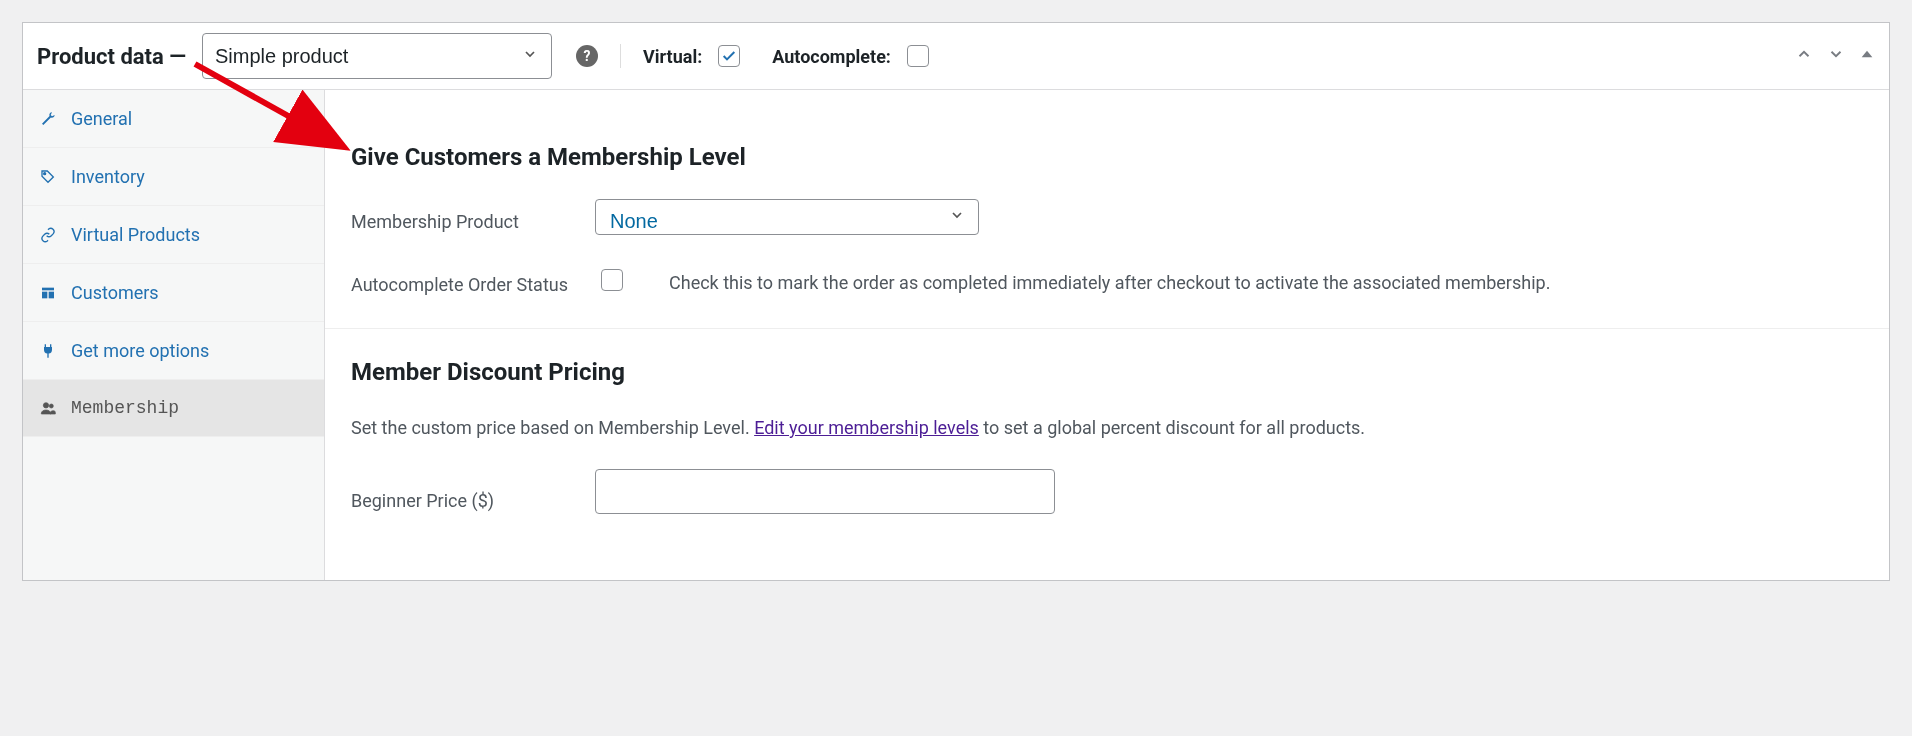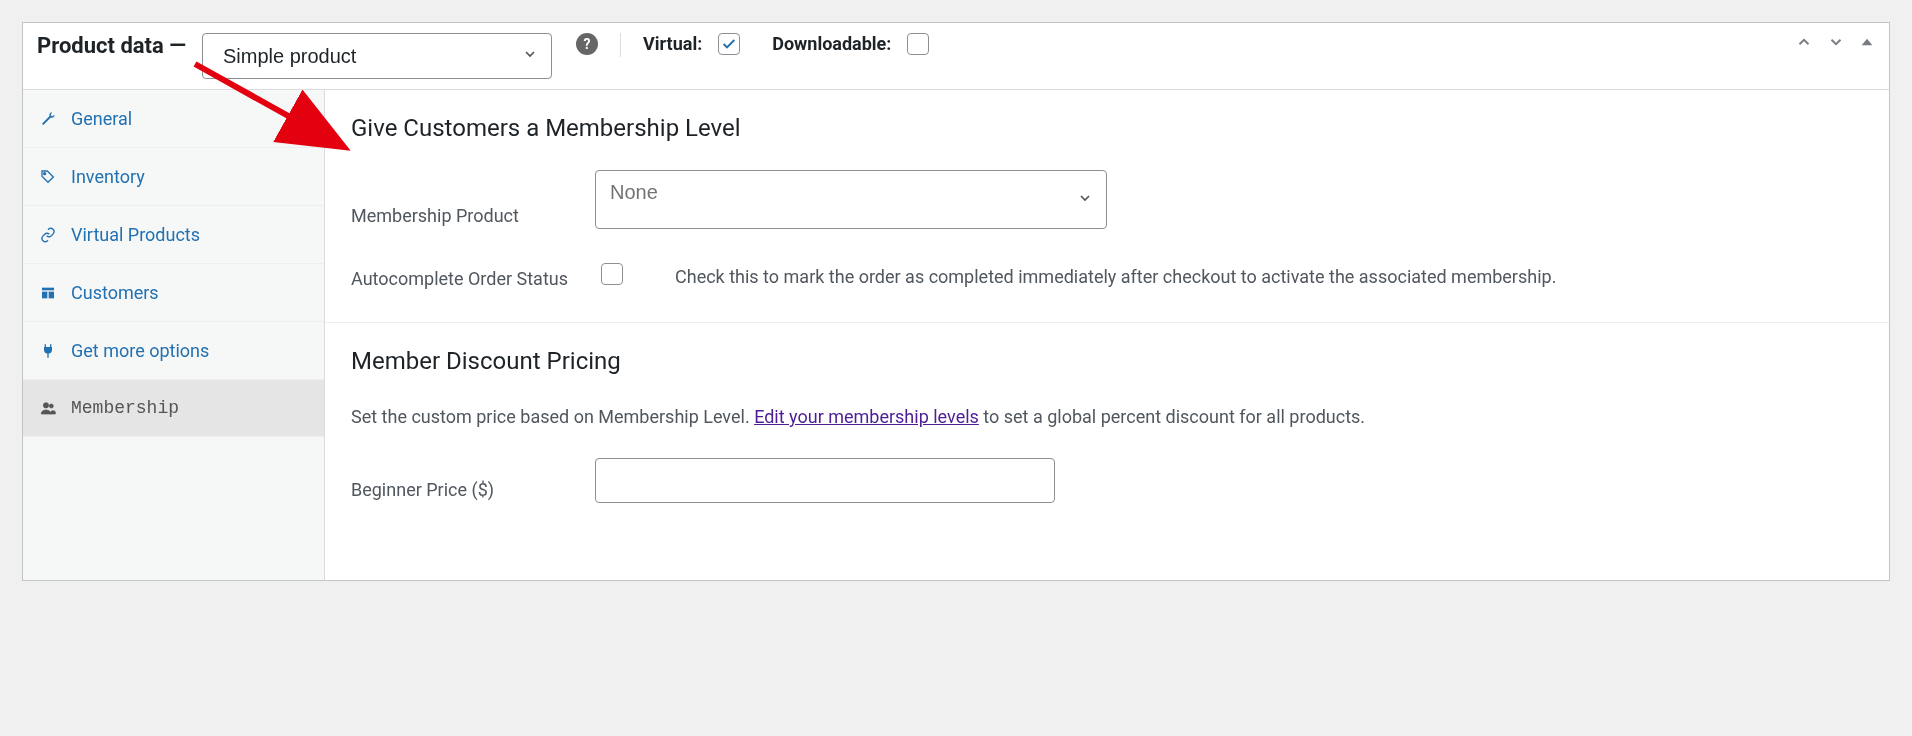--- a/index.html
+++ b/index.html
@@ -9,38 +9,38 @@
     padding: 22px;
     font-size: 17px;
     color: #3c434a;
   }
   .panel {
     background: #fff;
     border: 1px solid #c3c4c7;
   }
   .panel-header {
     display: flex;
-    align-items: flex-start;
+    align-items: center;
     padding: 10px 14px;
     border-bottom: 1px solid #dcdcde;
     gap: 10px;
   }
   .panel-title {
     font-weight: 700;
     font-size: 22px;
     color: #1d2327;
     margin-right: 6px;
   }
   .product-type-select {
     appearance: none;
     -webkit-appearance: none;
     border: 1px solid #8c8f94;
     border-radius: 4px;
     background: #fff;
-    padding: 8px 46px 8px 20px;
+    padding: 8px 46px 8px 12px;
     font-size: 20px;
     color: #1d2327;
     min-width: 350px;
     line-height: 1.4;
   }
   .select-wrap { position: relative; display: inline-block; }
   .select-caret {
     position: absolute; right: 14px; top: 50%; transform: translateY(-50%);
     pointer-events: none; color: #555;
   }
@@ -73,34 +73,34 @@
     color: #2271b1;
     font-size: 18px;
     cursor: pointer;
   }
   .sidebar-item.active {
     background: #e5e5e5; color: #555; font-family: Liberation Mono, monospace;
   }
   .sidebar-item .ic { width: 18px; height: 18px; display: inline-flex; align-items: center; justify-content: center; }
   .sidebar-item.active .ic svg { stroke: #555; fill: #555; }
   .content { flex: 1; padding: 24px 26px; position: relative; }
-  h3.section-title { font-size: 24px; font-weight: 400; color: #1d2327; margin-bottom: 28px; }
+  h3.section-title { font-size: 24px; font-weight: 700; color: #1d2327; margin-bottom: 28px; margin-top: 29px; }
   .form-row { display: flex; align-items: flex-end; margin-bottom: 30px; }
   .form-label { width: 244px; color: #50575e; font-size: 18px; line-height: 1.5; padding-top: 6px; }
   .form-field { flex: 1; }
   .wide-select {
     appearance: none; -webkit-appearance: none;
     border: 1px solid #8c8f94; border-radius: 4px; background: #fff;
-    padding: 10px 46px 25px 14px; font-size: 20px; color: #737373; width: 512px;
+    padding: 10px 46px 2px 14px; font-size: 20px; color: #0369a1; width: 384px;
   }
   .wide-input {
     border: 1px solid #8c8f94; border-radius: 4px; background: #fff;
     padding: 10px 14px; font-size: 20px; width: 460px;
   }
-  .check-row { display: flex; align-items: flex-start; gap: 30px; color: #50575e; font-size: 18px; line-height: 1.6; }
+  .check-row { display: flex; align-items: flex-start; gap: 24px; color: #50575e; font-size: 18px; line-height: 1.6; }
   hr.divider { border: none; border-top: 1px solid #eee; margin: 0 -26px 24px -26px; }
   .desc { color: #50575e; font-size: 18px; margin-bottom: 28px; line-height: 1.5;}
   .desc a { color: #4c1d95; text-decoration: underline; }
 
   .arrow-annotation {
     position: absolute; left: -140px; top: -36px; pointer-events: none;
   }
 </style>
 </head>
 <body>
@@ -122,21 +122,21 @@
     <span class="help-icon">?</span>
     <span class="vsep"></span>
 
     <span class="header-toggle-label">Virtual:</span>
     <span class="checkbox checked">
       <svg width="16" height="16" viewBox="0 0 24 24" fill="none" stroke="#2271b1" stroke-width="3">
           <polyline points="4 12 9 17 20 6"></polyline>
         </svg>
     </span>
 
-    <span class="header-toggle-label">Downloadable:</span>
+    <span class="header-toggle-label">Autocomplete:</span>
     <span class="checkbox">
       
     </span>
 
     <span class="spacer"></span>
     <span class="panel-controls">
       <span><svg width="18" height="18" viewBox="0 0 24 24" fill="none" stroke="#787c82" stroke-width="2.5">
             <polyline points="6 15 12 9 18 15"></polyline>
           </svg></span>
       <span><svg width="18" height="18" viewBox="0 0 24 24" fill="none" stroke="#787c82" stroke-width="2.5">

